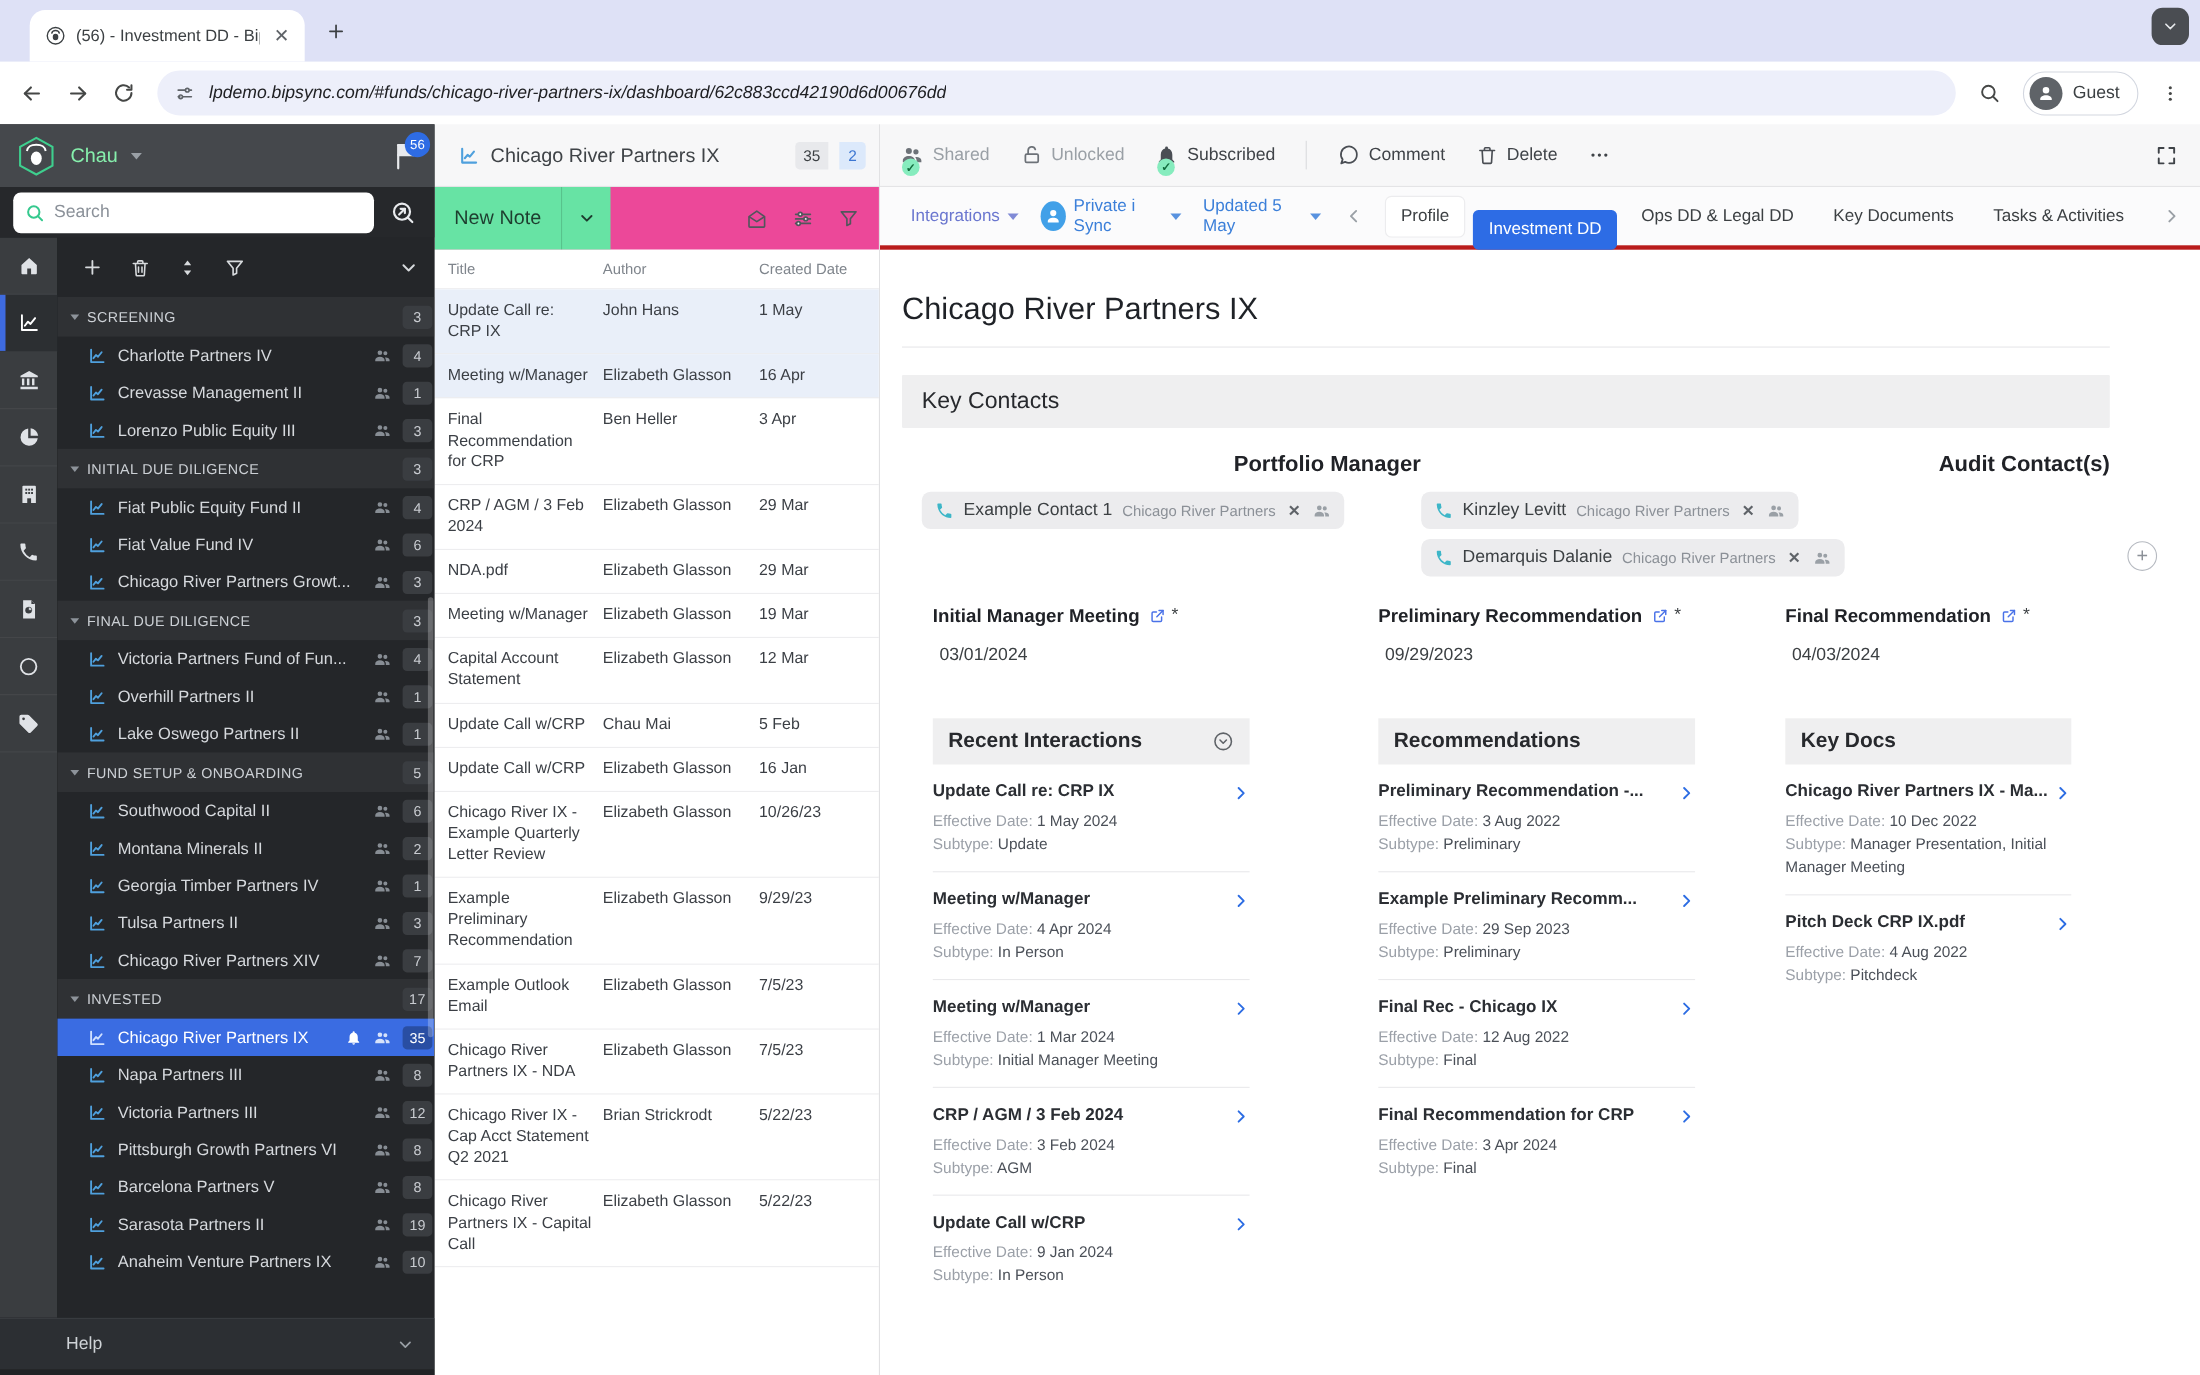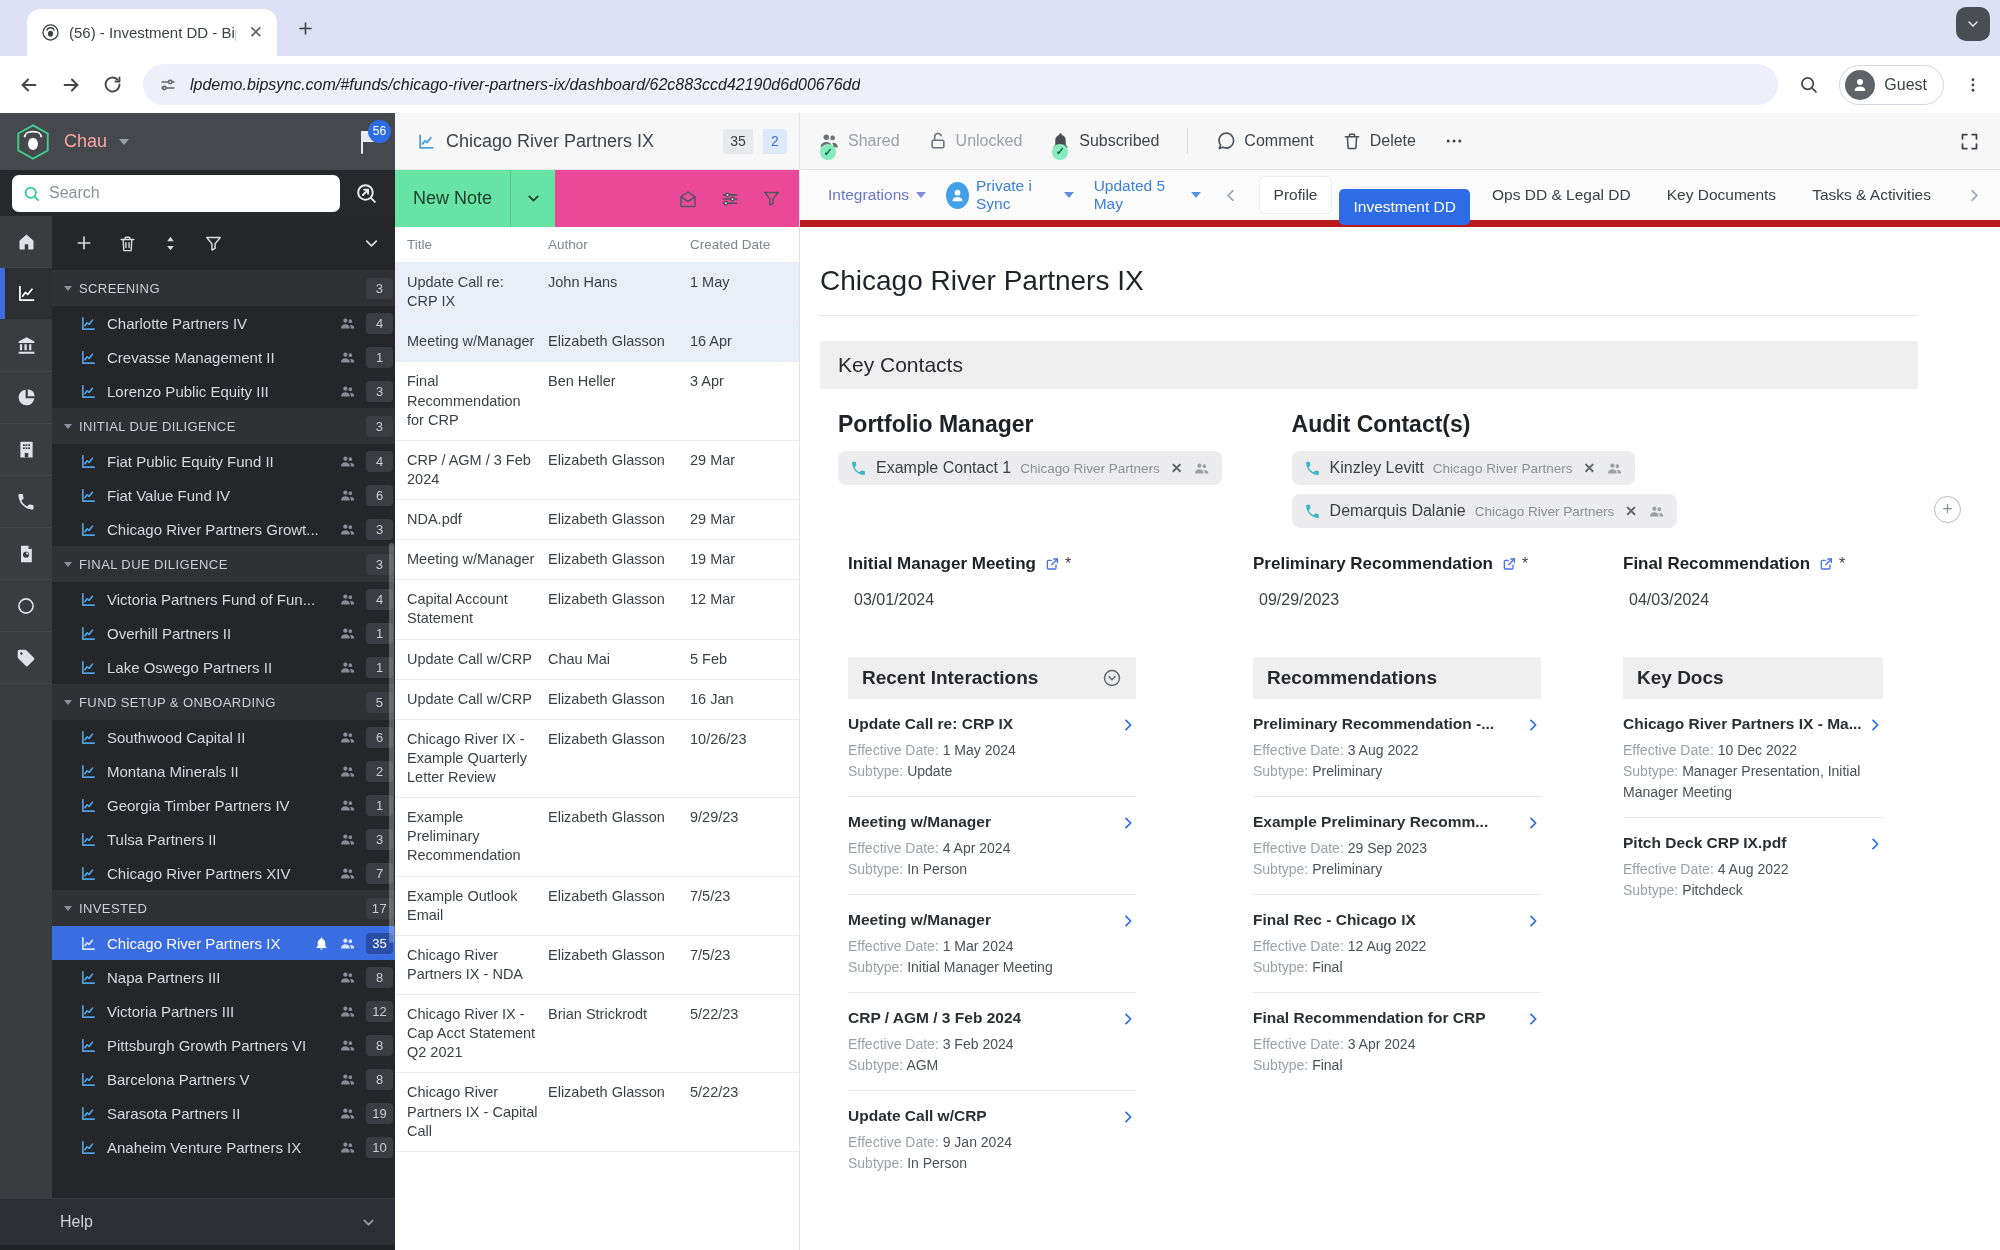--- a/index.html
+++ b/index.html
@@ -21,21 +21,21 @@
   .guest { display:flex; align-items:center; gap:9px; border:1px solid #d3d7e0; border-radius:22px; padding:4px 16px 4px 5px; }
   .guest-av { width:30px; height:30px; border-radius:50%; background:#5f6368; display:flex; align-items:center; justify-content:center; color:#fff; }
   .guest-label { font-size:16px; color:#3c4043; }
 
   
   .app { display:flex; height:1137px; }
 
   
   .sidebar { width:395px; display:flex; flex-direction:column; background:#242629; position:relative; }
   .sb-top { height:57px; background:#45484c; display:flex; align-items:center; padding:0 14px; gap:12px; }
-  .sb-user { color:#fca5a5; font-size:18px; }
+  .sb-user { color:#86efac; font-size:18px; }
   .caret { width:0; height:0; border:5px solid transparent; border-top:6px solid #9aa0a6; margin-top:5px; }
   .sb-flag { margin-left:auto; position:relative; color:#e8eaed; }
   .flag-badge { position:absolute; top:-9px; right:-10px; background:#2e6ce4; color:#fff; font-size:12px; min-width:23px; height:23px; border-radius:12px; display:flex; align-items:center; justify-content:center; padding:0 4px; }
   .sb-search { height:46px; background:#26282b; display:flex; align-items:center; padding:0 12px; gap:10px; }
   .sb-input-wrap { flex:1; height:37px; background:#fff; border-radius:7px; display:flex; align-items:center; padding:0 10px; gap:8px; }
   .sb-input-wrap input { border:none; outline:none; flex:1; font-size:16px; color:#202124; font-family:"Liberation Sans",sans-serif; }
   .sb-input-wrap input::placeholder { color:#8b9199; }
   .sb-jump { color:#e8eaed; padding:0 4px; }
   .sb-body { flex:1; display:flex; overflow:hidden; }
   .rail { width:52px; background:#3a3d40; display:flex; flex-direction:column; }
@@ -83,37 +83,37 @@
   .main { flex:1; display:flex; flex-direction:column; background:#fff; min-width:0; }
   .mp-actionbar { height:57px; background:#f7f7f8; border-bottom:1px solid #e4e4e6; display:flex; align-items:center; padding:0 20px 0 18px; gap:28px; }
   .act { display:flex; align-items:center; gap:8px; font-size:16px; }
   .act .aic { position:relative; color:#6d7278; }
   .act.dim { color:#9aa0a6; }
   .act.dark { color:#3f4348; }
   .act.dark .aic { color:#4a4e54; }
   .chkbub { position:absolute; left:2px; bottom:-8px; width:16px; height:16px; border-radius:50%; background:#86ecbe; color:#116c3d; font-size:11px; display:flex; align-items:center; justify-content:center; font-weight:bold; }
   .vdiv { width:1px; height:26px; background:#dadbde; }
   .fs-btn { margin-left:auto; color:#3f4348; }
-  .mp-tabbar { height:57px; background:#fbfbfc; border-bottom:7px solid #b91c1c; display:flex; align-items:center; padding:0 16px 0 28px; gap:20px; }
+  .mp-tabbar { height:57px; background:#fbfbfc; border-bottom:4px solid #b91c1c; display:flex; align-items:center; padding:0 16px 0 28px; gap:20px; }
   .ddl { display:flex; align-items:center; gap:7px; font-size:15.5px; }
   .ddl.purple { color:#6a76cf; }
   .ddl.blue { color:#3b7fd9; }
   .ddl .caret { border-top-color:currentColor; opacity:.85; }
   .mt-av { width:27px; height:27px; border-radius:50%; background:#41a0e8; display:flex; align-items:center; justify-content:center; color:#fff; }
   .tab-chev { color:#9aa0a6; }
   .tab-chev.left { margin-left:auto; }
   .mtab { font-size:15.5px; color:#3c4043; padding:9px 14px; border:none; background:transparent; border-radius:5px; font-family:"Liberation Sans",sans-serif; white-space:nowrap; }
   .mtab.profile-card { background:#fff; box-shadow:0 0 0 1px #ececee; }
   .mtab.active { background:#2d6ce5; color:#fff;margin-top:24px; }
   .mp-content { flex:1; overflow:hidden; padding:0 82px 0 20px; }
   .page-title { margin-top:38px; font-size:28px; font-weight:500; color:#1f2227; }
   .title-hr { margin-top:18px; border-top:1px solid #e7e7e9; }
   .band { margin-top:25px; background:#efeff0; padding:12px 18px; font-size:21px; font-weight:500; color:#27292d; border-radius:1px; }
   .contacts { display:grid; grid-template-columns:42% 1fr; padding:22px 0 0 18px; }
-  .fld-label { font-size:23px; font-weight:700; color:#202227; margin-bottom:13px; }
+  .fld-label { font-size:20px; font-weight:700; color:#202227; margin-bottom:13px;text-align:right; }
   .chip { display:inline-flex; align-items:center; gap:9px; background:#ececee; border-radius:8px; padding:8px 12px; }
   .chip .cname { font-size:16px; color:#3c4043; }
   .chip .corg { font-size:13.5px; color:#8b9097; }
   .chip .cx { color:#5f6368; font-size:14px; font-weight:bold; padding:0 2px; }
   .chip .cppl { color:#9aa0a6; }
   .phone-ic { color:#3db6c8; }
   .audit-col { display:flex; flex-direction:column; align-items:flex-start; gap:9px; position:relative; }
   .plus-circle { position:absolute; left:100%; margin-left:16px; bottom:5px; width:27px; height:27px; border-radius:50%; border:1.5px solid #b6bac1; color:#8b9097; display:flex; align-items:center; justify-content:center; font-size:18px; }
   .checklist { display:grid; grid-template-columns:405px 370px 1fr; padding:26px 0 0 28px; }
   .chk-label { display:flex; align-items:center; gap:8px; font-size:17px; font-weight:700; color:#202227; }

